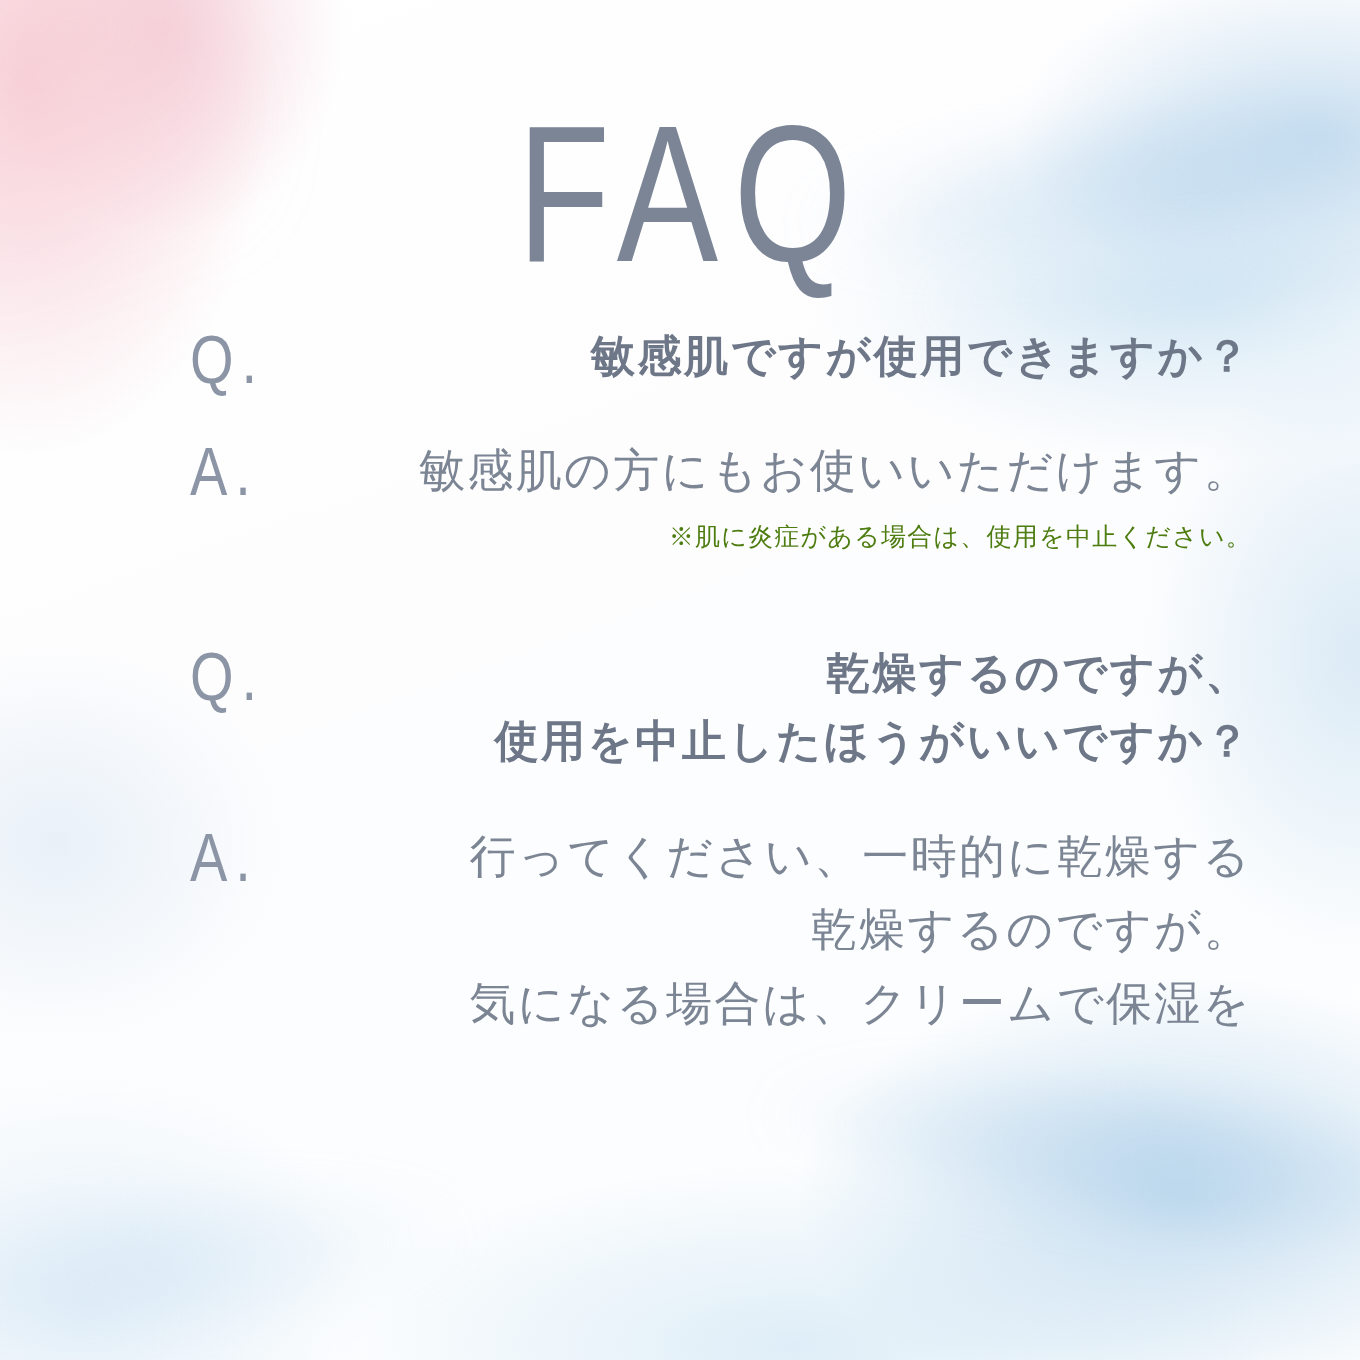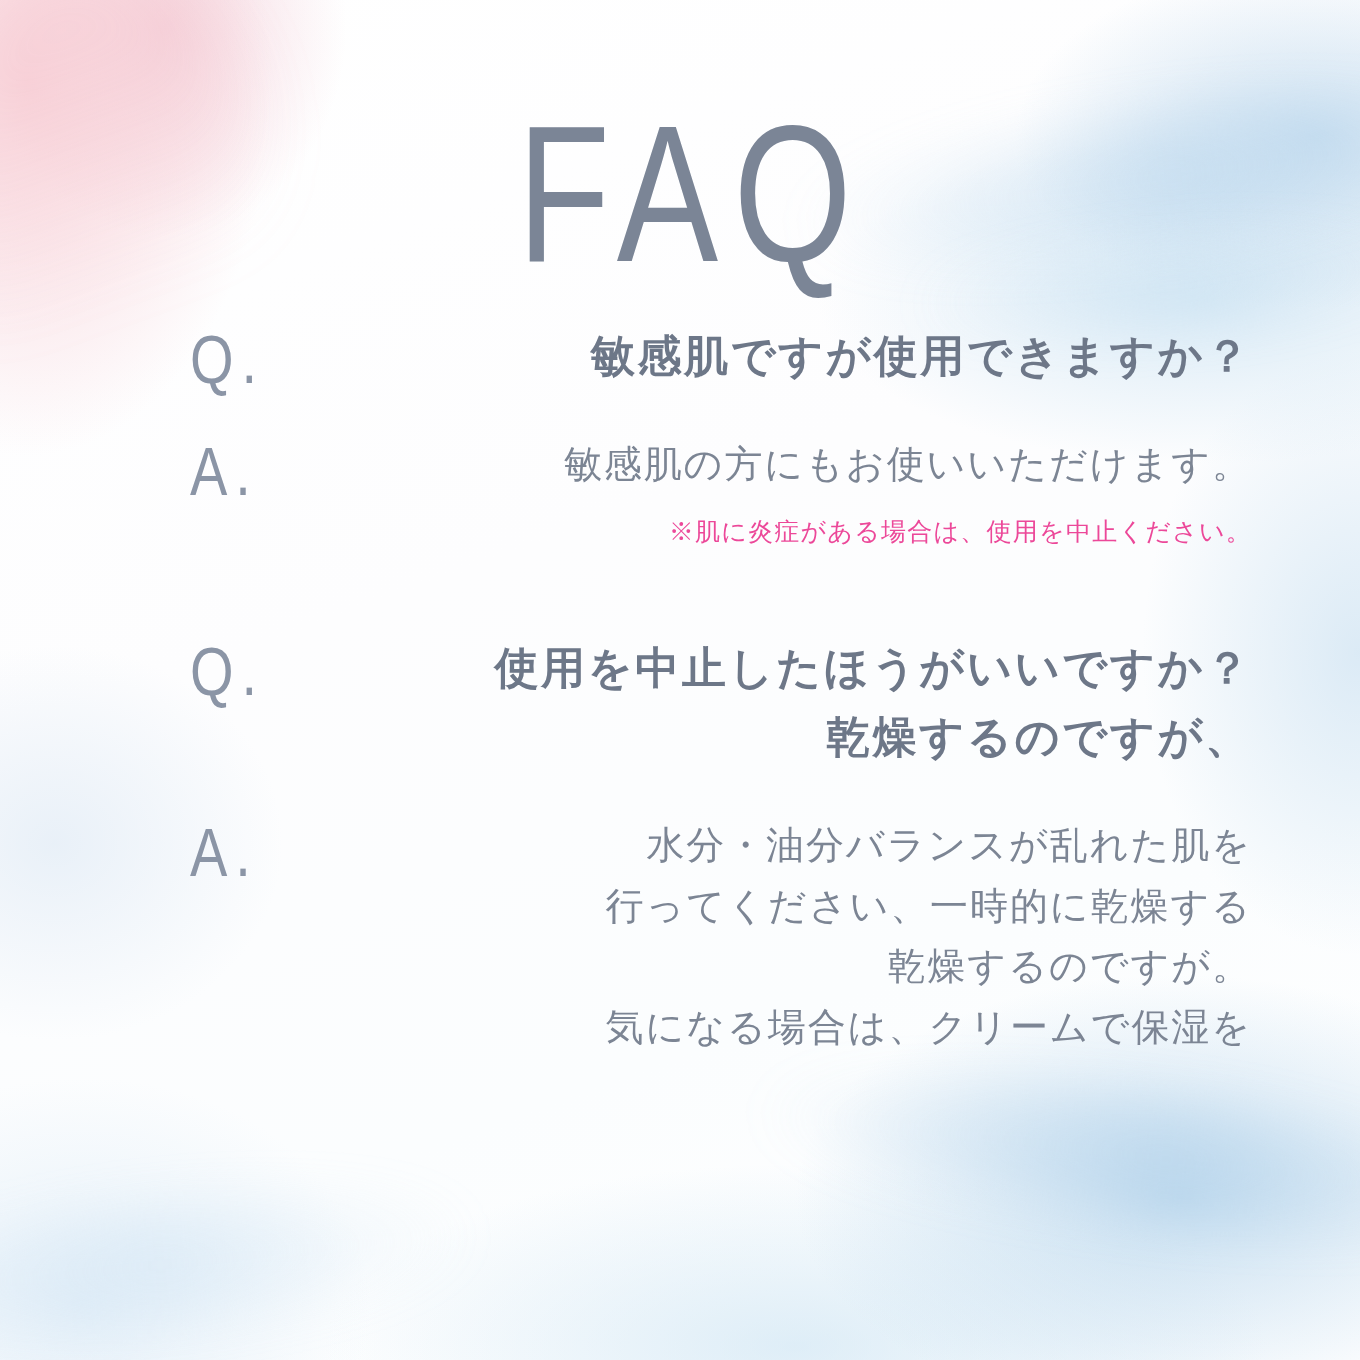--- a/index.html
+++ b/index.html
@@ -139,33 +139,33 @@
     font-family: "Liberation Sans", sans-serif;
     font-size: 44px;
     font-weight: 700;
     color: #6d7788;
     line-height: 1.55;
     letter-spacing: 0.06em;
   }
 
   .a-text {
     font-family: "Liberation Sans", sans-serif;
-    font-size: 38px;
+    font-size: 46px;
     font-weight: 400;
     color: #7c8594;
     line-height: 1.6;
     letter-spacing: 0.05em;
   }
 
   .a-note {
-    margin-top: 18px;
+    margin-top: 10px;
     font-family: Liberation Serif, serif;
     font-size: 25px;
     font-weight: 400;
-    color: #ec4899;
+    color: #4d7c0f;
     letter-spacing: 0.05em;
     line-height: 1.5;
   }
 
   .line { display: block; text-align: right; }
 </style>
 </head>
 <body>
 
 <div class="page">
@@ -197,29 +197,28 @@
           <span class="a-text line">敏感肌の方にもお使いいただけます。</span>
           <span class="a-note line">※肌に炎症がある場合は、使用を中止ください。</span>
         </div>
       </div>
 
       <div class="gap-lg"></div>
 
       <div class="qa-block q-block">
         <div class="marker">Q.</div>
         <div class="qa-text">
+          <span class="q-text line">乾燥するのですが、</span>
           <span class="q-text line">使用を中止したほうがいいですか？</span>
-          <span class="q-text line">乾燥するのですが、</span>
         </div>
       </div>
 
       <div class="qa-block a-block">
         <div class="marker">A.</div>
         <div class="qa-text">
-          <span class="a-text line">水分・油分バランスが乱れた肌を</span>
           <span class="a-text line">行ってください、一時的に乾燥する</span>
           <span class="a-text line">乾燥するのですが。</span>
           <span class="a-text line">気になる場合は、クリームで保湿を</span>
         </div>
       </div>
 
     </div>
   </div>
 </div>
 

